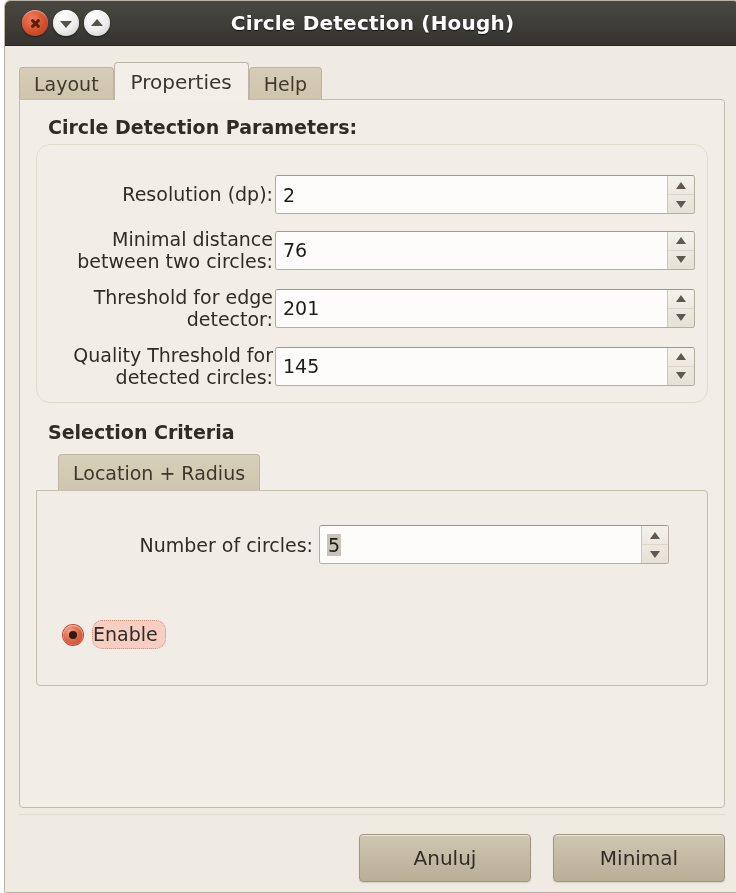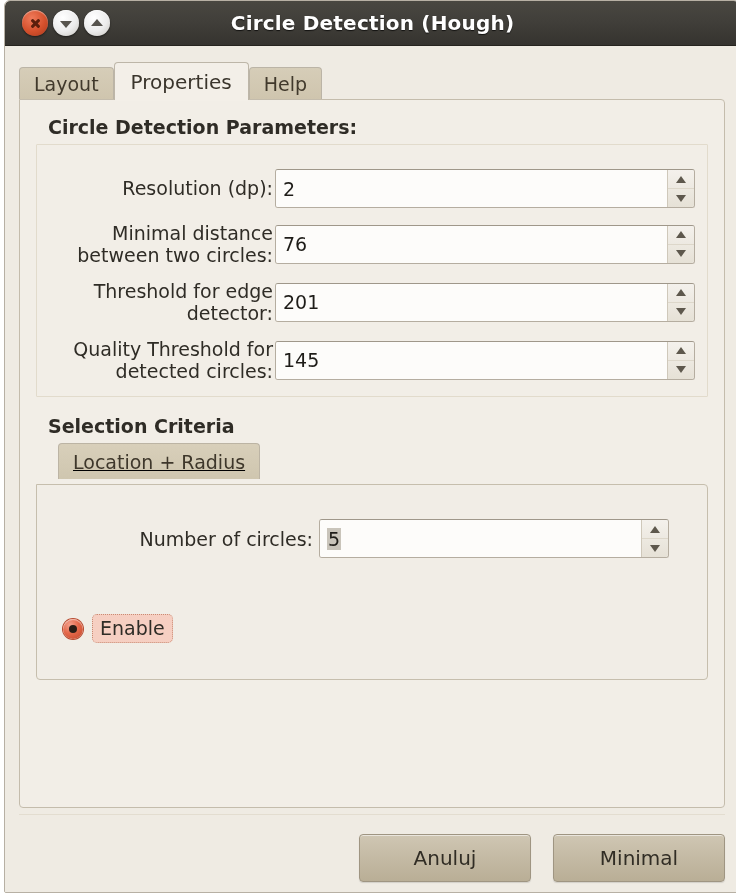--- a/index.html
+++ b/index.html
@@ -156,22 +156,22 @@
   
   .group { margin-bottom: 14px; }
   .group-title {
     font-size: 19px;
     font-weight: bold;
     color: #2f2c26;
     margin: 2px 0 6px 12px;
   }
   .group-frame {
     border: 1px solid #e2dbcc;
-    border-radius: 1px;
-    padding: 14px 12px 10px 12px;
+    border-radius: 14px;
+    padding: 20px 12px 10px 12px;
     box-sizing: border-box;
   }
 
   .field-row {
     display: flex;
     align-items: center;
     margin: 10px 0 14px 0;
   }
   .field-row:last-child { margin-bottom: 4px; }
   .field-label {
@@ -242,25 +242,25 @@
     border-left: 5px solid transparent;
     border-right: 5px solid transparent;
     border-top: 7px solid #5e584d;
   }
 
   
   .sel-group { margin-top: 18px; }
   .inner-nb { position: relative; }
   .inner-tabs {
     display: flex;
+    align-items: flex-end;
     height: 42px;
     padding-left: 22px;
     position: relative;
     z-index: 3;
-    text-decoration: underline;
   }
   .itab {
     height: 36px;
     padding: 0 14px;
     display: flex;
     align-items: center;
     font-size: 19px;
     box-sizing: border-box;
     border: 1px solid #bcb4a4;
     border-bottom: none;
@@ -336,22 +336,22 @@
     width: 8px; height: 8px;
     border-radius: 50%;
     background: #2a1d16;
   }
   .enable-label {
     margin-left: 9px;
     font-size: 19px;
     color: #2f2c26;
     background: #f6cfc2;
     border: 1px dotted #c98b74;
-    border-radius: 5px;
-    padding: 2px 7px 3px 7px;
+    border-radius: 10px;
+    padding: 2px 7px 3px 0;
     cursor: pointer;
   }
 
   
   .action-bar {
     position: absolute;
     left: 14px; right: 14px;
     bottom: 16px;
     height: 64px;
     display: flex;

